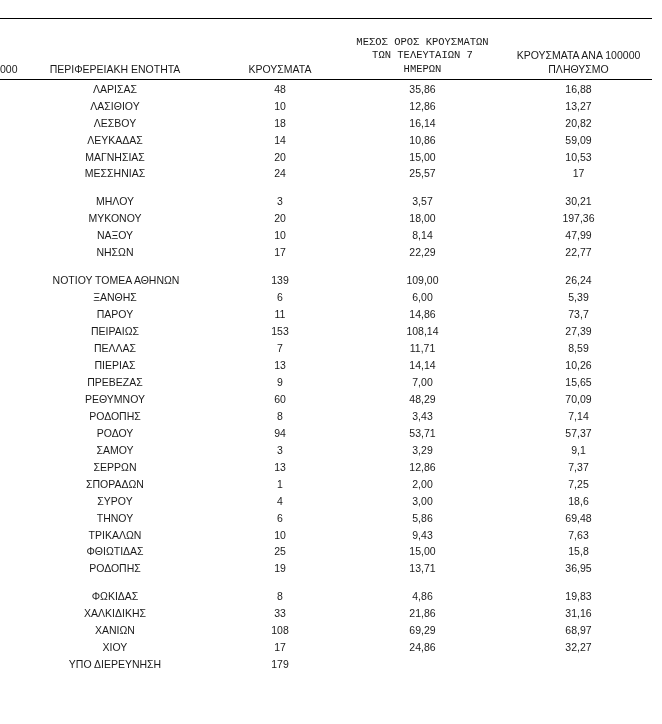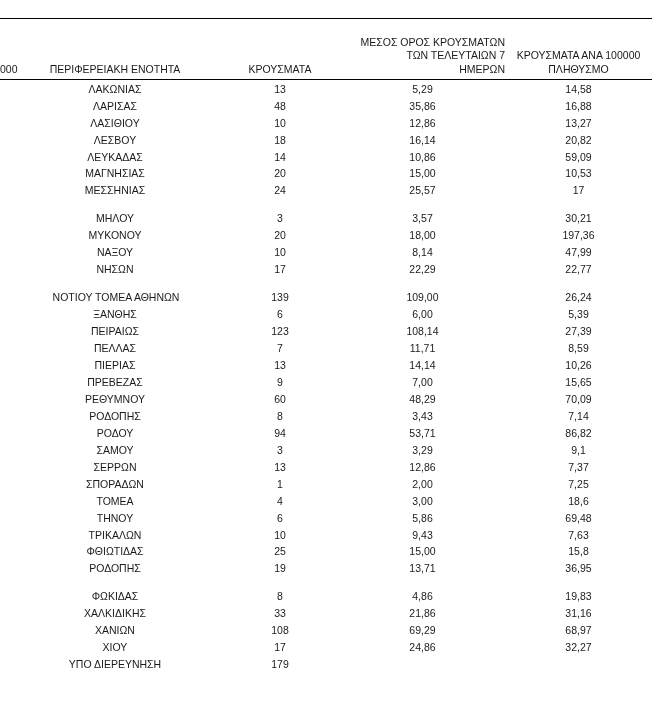--- a/index.html
+++ b/index.html
@@ -49,21 +49,21 @@
     font-weight: normal;
     font-size: 10.5px;
     vertical-align: bottom;
     padding: 0 0 3px 0;
     line-height: 1.28;
     border-bottom: 1px solid #000;
   }
   thead th .hdr-line { display: block; white-space: nowrap; }
   th.h-name { text-align: center; padding-left: 10px; }
   th.h-cases { text-align: center; }
-  th.h-avg { text-align: right; }
+  th.h-avg { text-align: center; font-family: Liberation Mono, monospace; }
   th.h-per { text-align: center; }
 
   .corner-label {
     position: absolute;
     left: 0;
     top: 63px;
     font-size: 10.5px;
     line-height: 1.28;
     white-space: nowrap;
   }
@@ -121,26 +121,20 @@
             <span class="hdr-line">ΗΜΕΡΩΝ</span>
           </th>
           <th class="h-per">
             <span class="hdr-line">ΚΡΟΥΣΜΑΤΑ ΑΝΑ 100000</span>
             <span class="hdr-line">ΠΛΗΘΥΣΜΟ</span>
           </th>
         </tr>
       </thead>
       <tbody id="table-body">
           <tr>
-            <td class="name">ΛΑΚΩΝΙΑΣ</td>
-            <td class="num">13</td>
-            <td class="num">5,29</td>
-            <td class="num">14,58</td>
-          </tr>
-          <tr>
             <td class="name">ΛΑΡΙΣΑΣ</td>
             <td class="num">48</td>
             <td class="num">35,86</td>
             <td class="num">16,88</td>
           </tr>
           <tr>
             <td class="name">ΛΑΣΙΘΙΟΥ</td>
             <td class="num">10</td>
             <td class="num">12,86</td>
             <td class="num">13,27</td>
@@ -205,22 +199,28 @@
             <td class="num">109,00</td>
             <td class="num">26,24</td>
           </tr>
           <tr>
             <td class="name">ΞΑΝΘΗΣ</td>
             <td class="num">6</td>
             <td class="num">6,00</td>
             <td class="num">5,39</td>
           </tr>
           <tr>
+            <td class="name">ΠΑΡΟΥ</td>
+            <td class="num">11</td>
+            <td class="num">14,86</td>
+            <td class="num">73,7</td>
+          </tr>
+          <tr>
             <td class="name">ΠΕΙΡΑΙΩΣ</td>
-            <td class="num">123</td>
+            <td class="num">153</td>
             <td class="num">108,14</td>
             <td class="num">27,39</td>
           </tr>
           <tr>
             <td class="name">ΠΕΛΛΑΣ</td>
             <td class="num">7</td>
             <td class="num">11,71</td>
             <td class="num">8,59</td>
           </tr>
           <tr>
@@ -244,42 +244,42 @@
           <tr>
             <td class="name">ΡΟΔΟΠΗΣ</td>
             <td class="num">8</td>
             <td class="num">3,43</td>
             <td class="num">7,14</td>
           </tr>
           <tr>
             <td class="name">ΡΟΔΟΥ</td>
             <td class="num">94</td>
             <td class="num">53,71</td>
-            <td class="num">86,82</td>
+            <td class="num">57,37</td>
           </tr>
           <tr>
             <td class="name">ΣΑΜΟΥ</td>
             <td class="num">3</td>
             <td class="num">3,29</td>
             <td class="num">9,1</td>
           </tr>
           <tr>
             <td class="name">ΣΕΡΡΩΝ</td>
             <td class="num">13</td>
             <td class="num">12,86</td>
             <td class="num">7,37</td>
           </tr>
           <tr>
             <td class="name">ΣΠΟΡΑΔΩΝ</td>
             <td class="num">1</td>
             <td class="num">2,00</td>
             <td class="num">7,25</td>
           </tr>
           <tr>
-            <td class="name">ΤΟΜΕΑ</td>
+            <td class="name">ΣΥΡΟΥ</td>
             <td class="num">4</td>
             <td class="num">3,00</td>
             <td class="num">18,6</td>
           </tr>
           <tr>
             <td class="name">ΤΗΝΟΥ</td>
             <td class="num">6</td>
             <td class="num">5,86</td>
             <td class="num">69,48</td>
           </tr>

